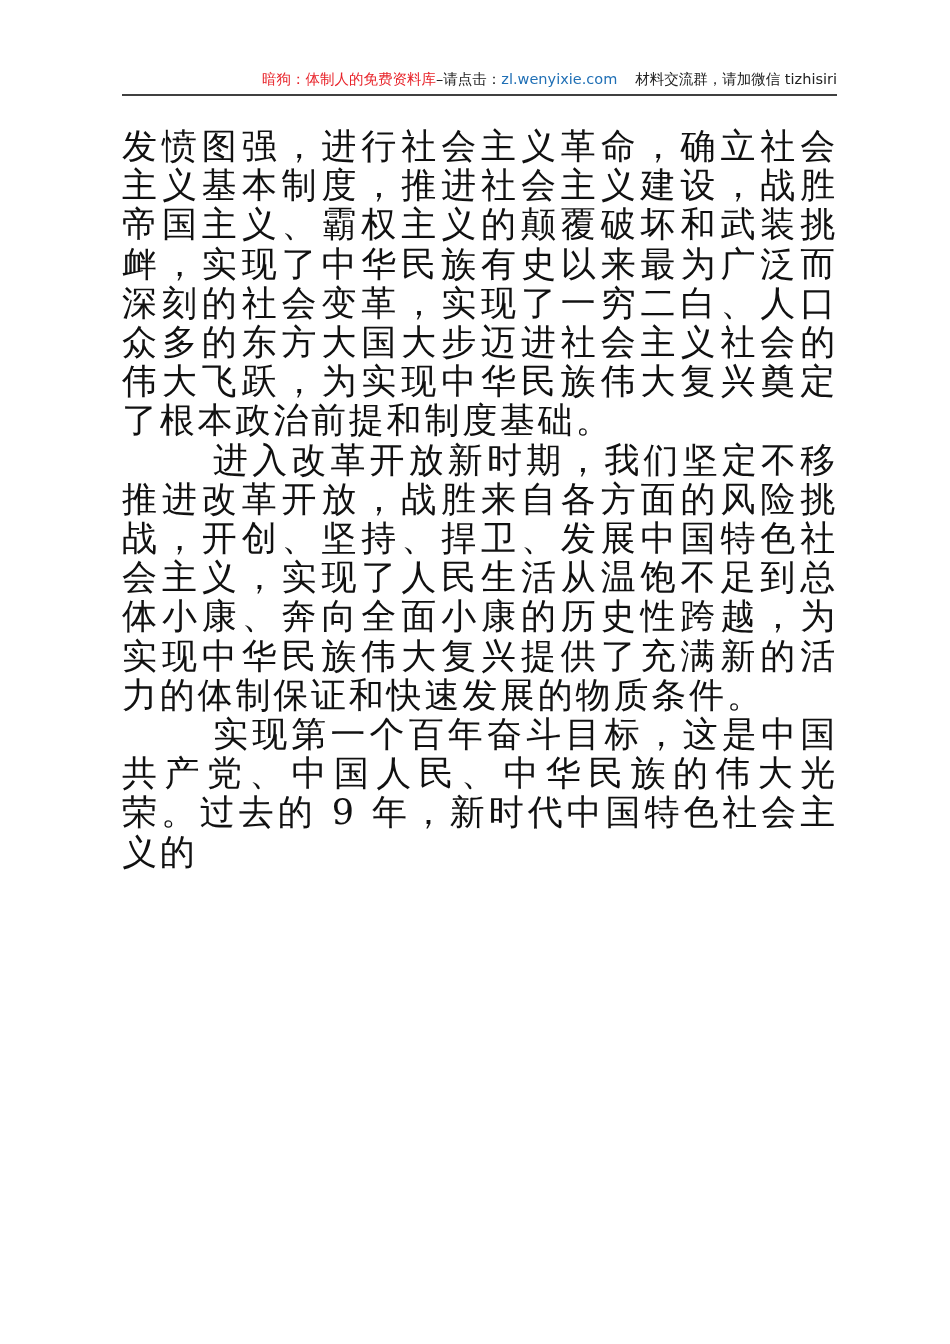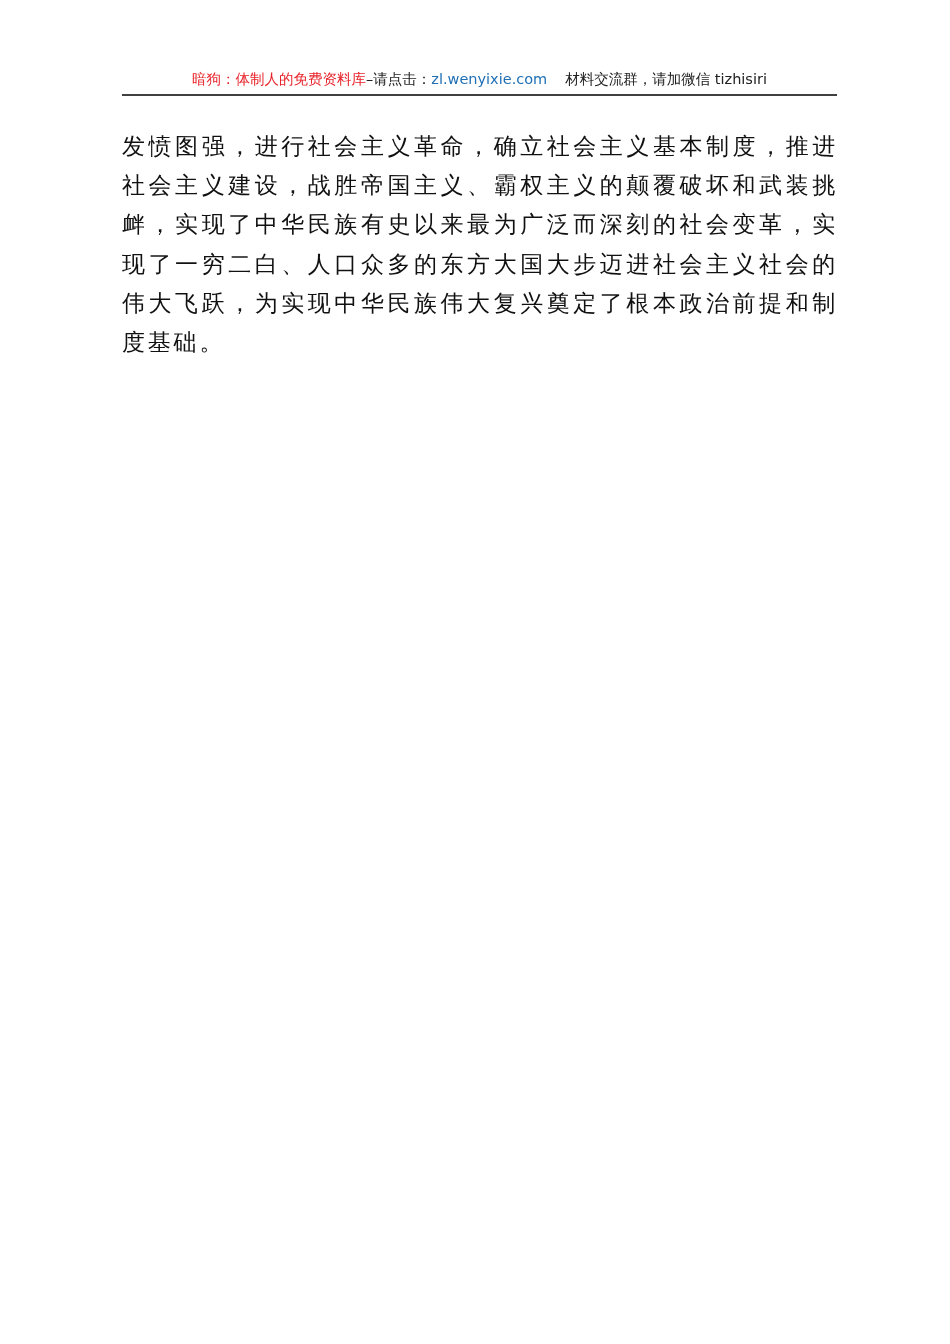--- a/index.html
+++ b/index.html
@@ -1,37 +1,39 @@
 <!DOCTYPE html>
 <html><head>
   <meta charset="utf-8">
   <style>
     html, body { margin: 0; padding: 0; background: #ffffff; }
     body { width: 950px; height: 1344px; position: relative; overflow: hidden; }
     .header {
       position: absolute; left: 122px; top: 68px; width: 715px; height: 26px;
       border-bottom: 2px solid #404040;
       font-family: "DejaVu Sans", sans-serif; font-size: 14.5px;
-      text-align: center; line-height: 22px; white-space: nowrap;
+      text-align: right; line-height: 22px; white-space: nowrap;
     }
     .header .red { color: #e8232a; }
     .header .dark { color: #222222; }
     .header .link { color: #1f6fb5; }
     .header .gap { display: inline-block; width: 18px; }
     .page {
       position: absolute; left: 122px; top: 127px; width: 716px;
-      font-family: "DejaVu Serif", serif; font-size: 23px;
+      font-family: "DejaVu Serif", serif; font-size: 35px;
       color: #111111; line-height: 39.2px; letter-spacing: 2.8px;
       text-align: justify;
     }
     .page p { margin: 0; }
     .page p.indent { text-indent: 2.6em; }
   </style>
 </head>
 <body>
 
 <div class="header">
   <span class="red">暗狗：体制人的免费资料库</span><span class="dark">–请点击：</span><span class="link">zl.wenyixie.com</span><span class="gap"></span><span class="dark">材料交流群，请加微信 tizhisiri</span>
 </div>
 
 <div class="page">
   <p>发愤图强，进行社会主义革命，确立社会主义基本制度，推进社会主义建设，战胜帝国主义、霸权主义的颠覆破坏和武装挑衅，实现了中华民族有史以来最为广泛而深刻的社会变革，实现了一穷二白、人口众多的东方大国大步迈进社会主义社会的伟大飞跃，为实现中华民族伟大复兴奠定了根本政治前提和制度基础。</p>
+  <p class="indent">进入改革开放新时期，我们坚定不移推进改革开放，战胜来自各方面的风险挑战，开创、坚持、捍卫、发展中国特色社会主义，实现了人民生活从温饱不足到总体小康、奔向全面小康的历史性跨越，为实现中华民族伟大复兴提供了充满新的活力的体制保证和快速发展的物质条件。</p>
+  <p class="indent">实现第一个百年奋斗目标，这是中国共产党、中国人民、中华民族的伟大光荣。过去的 9 年，新时代中国特色社会主义的</p>
 </div>
 
 </body></html>

